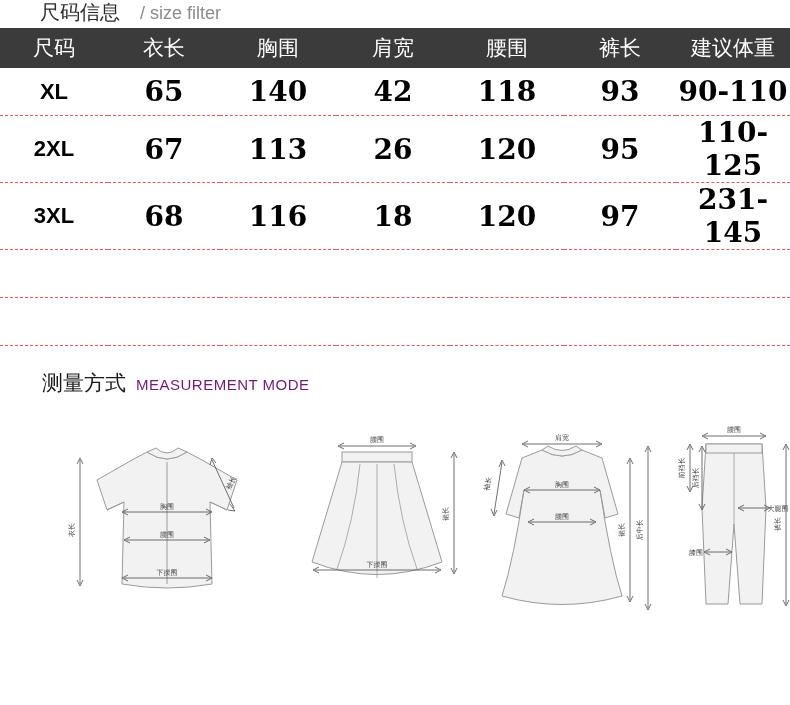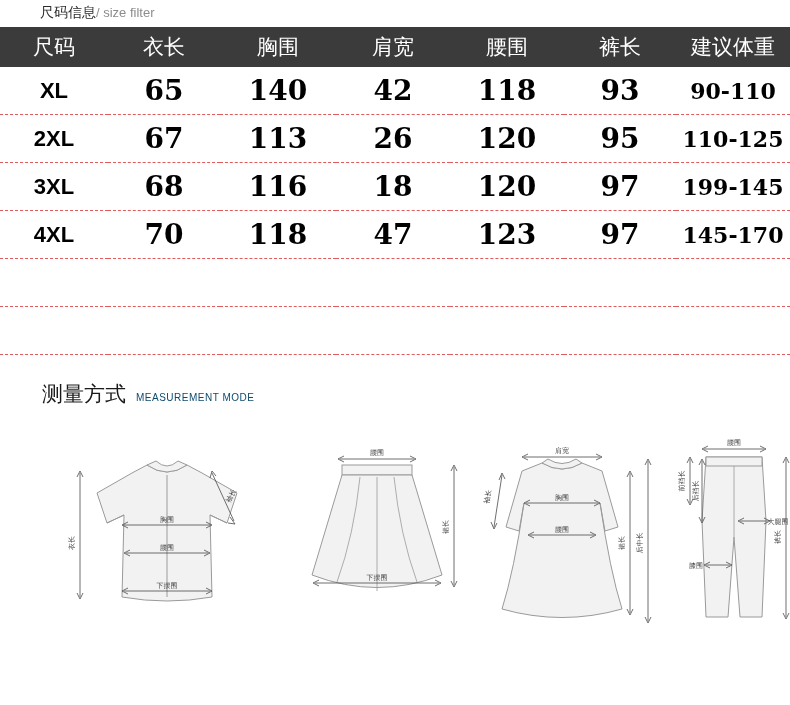--- a/index.html
+++ b/index.html
@@ -19,26 +19,26 @@
   
   .top-title {
     padding: 2px 0 4px 40px;
     font-size: 16px;
     line-height: 20px;
     white-space: nowrap;
   }
   .top-title .cn {
     font-family: "DejaVu Sans", sans-serif;
     color: #2b2b2b;
-    font-size: 14px;
+    font-size: 20px;
   }
   .top-title .en {
     color: #8c8c8c;
-    font-size: 13px;
-    margin-left: 0;
+    font-size: 18px;
+    margin-left: 20px;
   }
 
   
   .size-table {
     width: 790px;
     border-collapse: collapse;
     table-layout: fixed;
   }
   .size-table th,
   .size-table td {
@@ -63,21 +63,21 @@
     font-family: "DejaVu Serif", serif;
     border-bottom: 1px dashed #e05c5c;
     height: 47px;
     font-weight: bold;
   }
   .size-table tbody td.sizecell {
     font-size: 22px;
     font-family: "Liberation Sans", sans-serif;
   }
   .size-table tbody td.weightcell {
-    font-size: 22px;
+    font-size: 28px;
   }
   
   .filler td {
     border-bottom: 1px dashed #e05c5c;
     height: 47px;
   }
 
   
   col.c0 { width: 108px; }
   col.c1 { width: 112px; }
@@ -91,27 +91,27 @@
   .measure-wrap {
     margin-top: 26px;
     padding-left: 42px;
   }
   .measure-title {
     white-space: nowrap;
     line-height: 26px;
   }
   .measure-title .cn {
     font-size: 21px;
-    font-family: Liberation Serif, serif;
+    font-family: Liberation Mono, monospace;
     color: #1a1a1a;
     text-align: center;
   }
   .measure-title .en {
-    font-size: 10px;
-    color: #0c4a6e;
+    font-size: 15px;
+    color: #701a75;
     margin-left: 10px;
     letter-spacing: .5px;
   }
 
   .figures {
     position: relative;
     width: 790px;
     height: 230px;
     margin-top: 14px;
   }
@@ -189,30 +189,21 @@
       <td>95</td>
       <td class="weightcell">110-125</td>
     </tr>
     <tr>
       <td class="sizecell">3XL</td>
       <td>68</td>
       <td>116</td>
       <td>18</td>
       <td>120</td>
       <td>97</td>
-      <td class="weightcell">199-145</td>
-    </tr>
-    <tr>
-      <td class="sizecell">4XL</td>
-      <td>70</td>
-      <td>118</td>
-      <td>47</td>
-      <td>123</td>
-      <td>97</td>
-      <td class="weightcell">145-170</td>
+      <td class="weightcell">231-145</td>
     </tr>
     <tr class="filler">
       <td></td>
         <td></td>
         <td></td>
       <td></td>
         <td></td>
         <td></td>
       <td></td>
     </tr>

